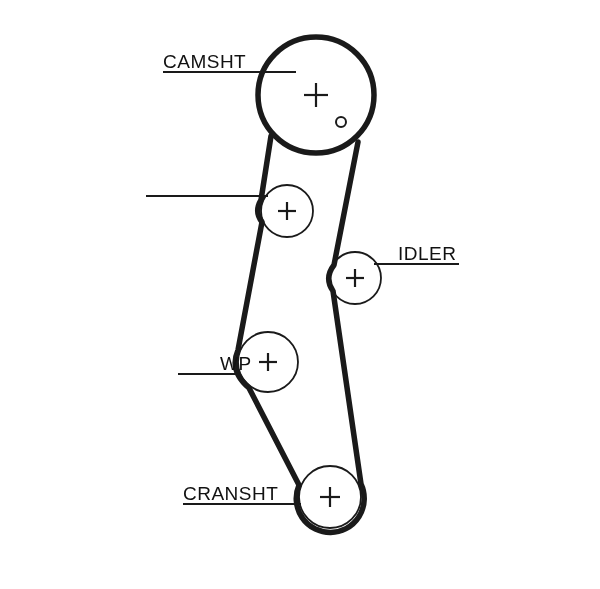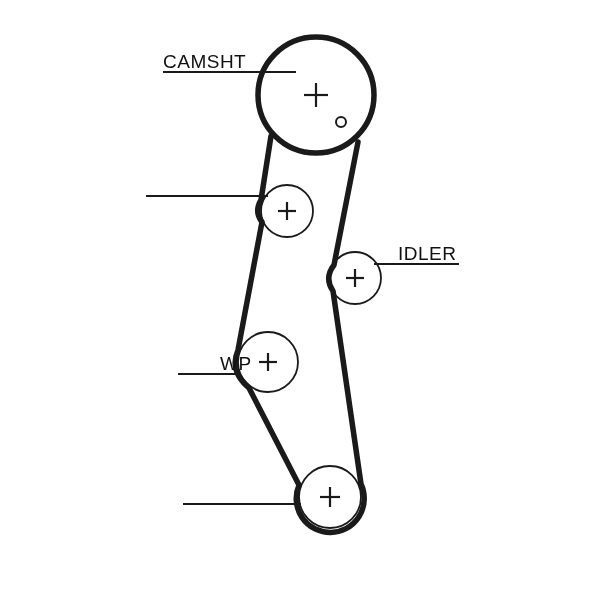--- a/index.html
+++ b/index.html
@@ -85,14 +85,15 @@
     <line x1="183" y1="504" x2="301" y2="504" stroke="#1a1a1a" stroke-width="1.8"></line>
   </svg>
 
   <div class="part-label" style="left:163px; top:52px;">CAMSHT</div>
 
 
   <div class="part-label" style="left:398px; top:244px;">IDLER</div>
 
   <div class="part-label" style="left:180px; top:354px;margin-left:40px;">WP</div>
 
+  <div class="part-label" style="left:183px; top:484px;">CRANSHT</div>
 
 </div>
 
 </body></html>

